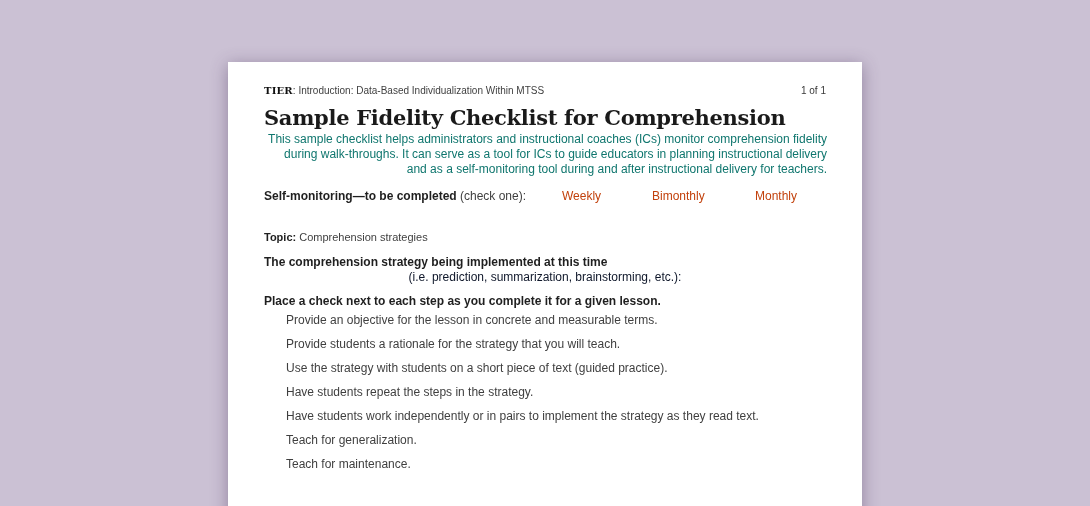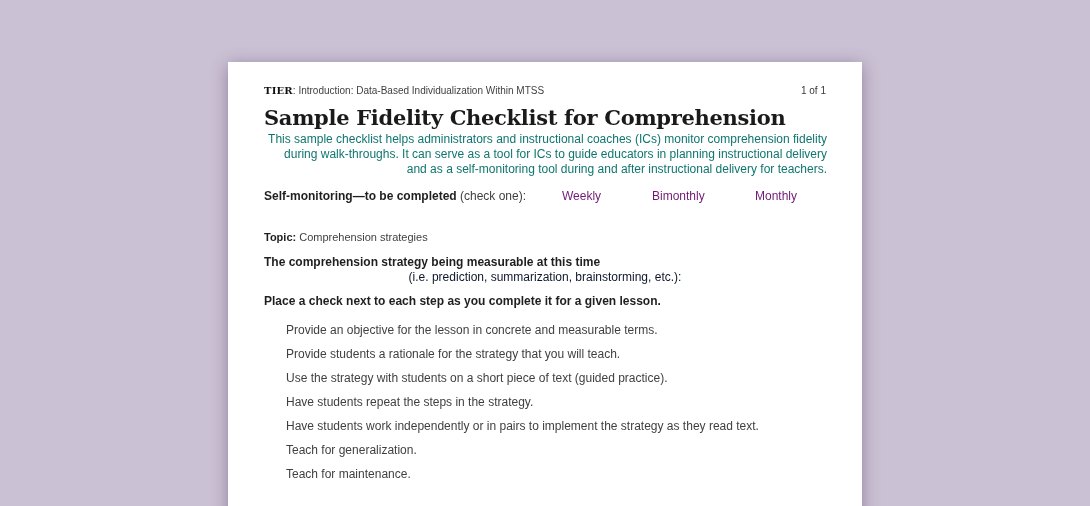--- a/index.html
+++ b/index.html
@@ -58,21 +58,21 @@
   .b { font-weight: bold; color: #1f1f1f; }
   .reg { color: #3f3f3f; }
 
   .row-selfmon {
     margin-top: 13px;
     position: relative;
     font-size: 12px;
     line-height: 13px;
     height: 13px;
   }
-  .opt { position: absolute; top: 0; color: #701a75; }
+  .opt { position: absolute; top: 0; color: #c2410c; }
   .opt-weekly   { left: 298px; }
   .opt-bimonthly{ left: 388px; }
   .opt-monthly  { left: 491px; }
 
   .row-topic {
     margin-top: 28px;
     font-size: 11px;
     line-height: 13px;
   }
 
@@ -84,21 +84,21 @@
   .row-strategy .hint { color: #0f172a; font-weight: normal; text-align: center; }
 
   .row-instructions {
     margin-top: 10px;
     font-size: 12px;
     line-height: 13px;
   }
 
   ul.steps {
     list-style: none;
-    margin-top: 16px;
+    margin-top: 6px;
     padding-left: 22px;
   }
   ul.steps li {
     font-size: 12px;
     line-height: 13px;
     color: #3f3f3f;
     margin-bottom: 11px;
   }
 </style>
 </head>
@@ -122,21 +122,21 @@
     <span class="opt opt-weekly">Weekly</span>
     <span class="opt opt-bimonthly">Bimonthly</span>
     <span class="opt opt-monthly">Monthly</span>
   </div>
 
   <div class="row-topic">
     <span class="b">Topic:</span><span class="reg"> Comprehension strategies</span>
   </div>
 
   <div class="row-strategy">
-    <div class="b">The comprehension strategy being measurable at this time</div>
+    <div class="b">The comprehension strategy being implemented at this time</div>
     <div class="hint">(i.e. prediction, summarization, brainstorming, etc.):</div>
   </div>
 
   <div class="row-instructions b">Place a check next to each step as you complete it for a given lesson.</div>
 
   <ul class="steps">
     <li>Provide an objective for the lesson in concrete and measurable terms.</li>
     <li>Provide students a rationale for the strategy that you will teach.</li>
     <li>Use the strategy with students on a short piece of text (guided practice).</li>
     <li>Have students repeat the steps in the strategy.</li>

